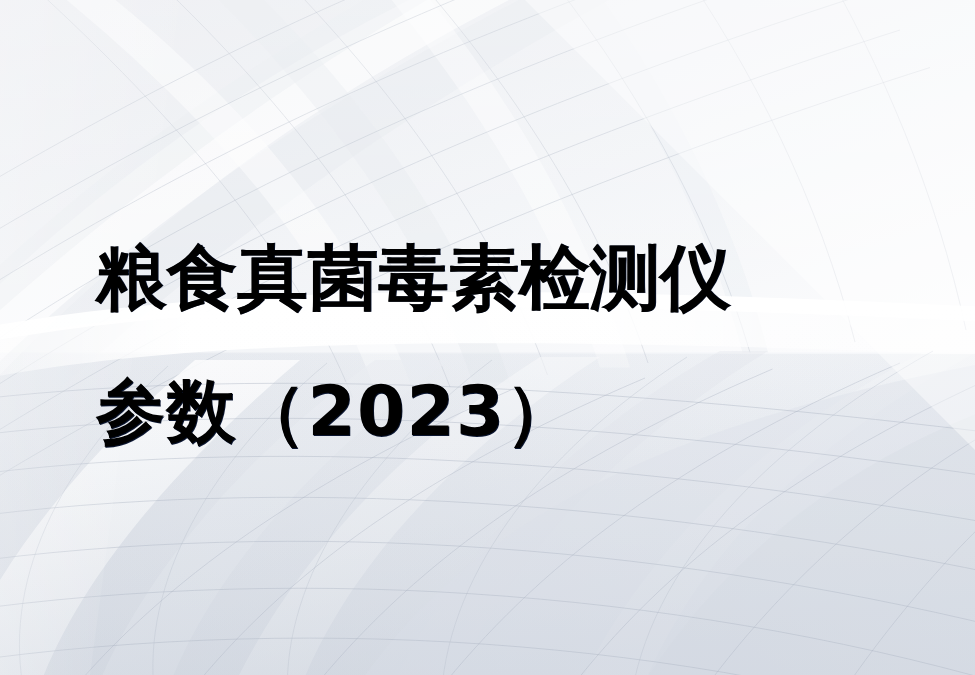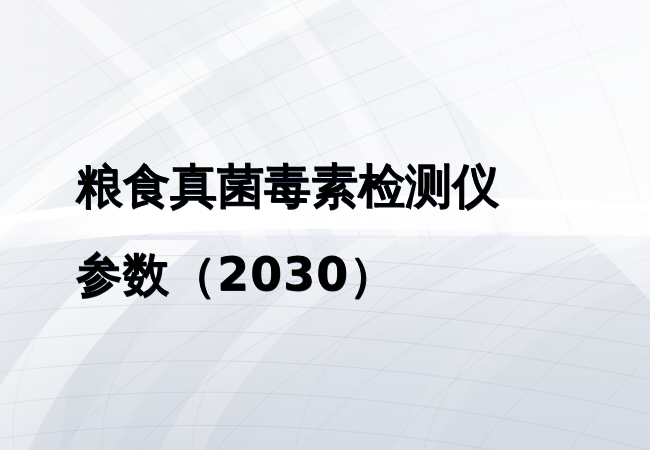--- a/index.html
+++ b/index.html
@@ -17,21 +17,21 @@
   }
   #bg-art {
     position: absolute;
     left: 0; top: 0;
     width: 650px;
     height: 450px;
     display: block;
   }
   #title-block {
     position: absolute;
-    left: 76px;
+    left: 64px;
     top: 142px;
     width: 560px;
     z-index: 5;
   }
   .title-line {
     font-family: "DejaVu Sans", "Liberation Sans", sans-serif;
     font-weight: 700;
     font-size: 47px;
     line-height: 88px;
     color: #000000;
@@ -169,16 +169,16 @@
       <rect x="0" y="0" width="650" height="450" fill="url(#gVert)" opacity="0.5"></rect>
 
       <path d="M 0,0 L 120,0 L 60,450 L 0,450 Z" fill="url(#gBandL)" opacity="0.35"></path>
 
       <path d="M 350,0 L 650,0 L 650,300 Z" fill="#ffffff" opacity="0.45"></path>
     </g>
   </svg>
 
   <div id="title-block">
     <div class="title-line">粮食真菌毒素检测仪</div>
-    <div class="title-line second">参数（2030）</div>
+    <div class="title-line second">参数（2023）</div>
   </div>
 
 </div>
 
 </body></html>

